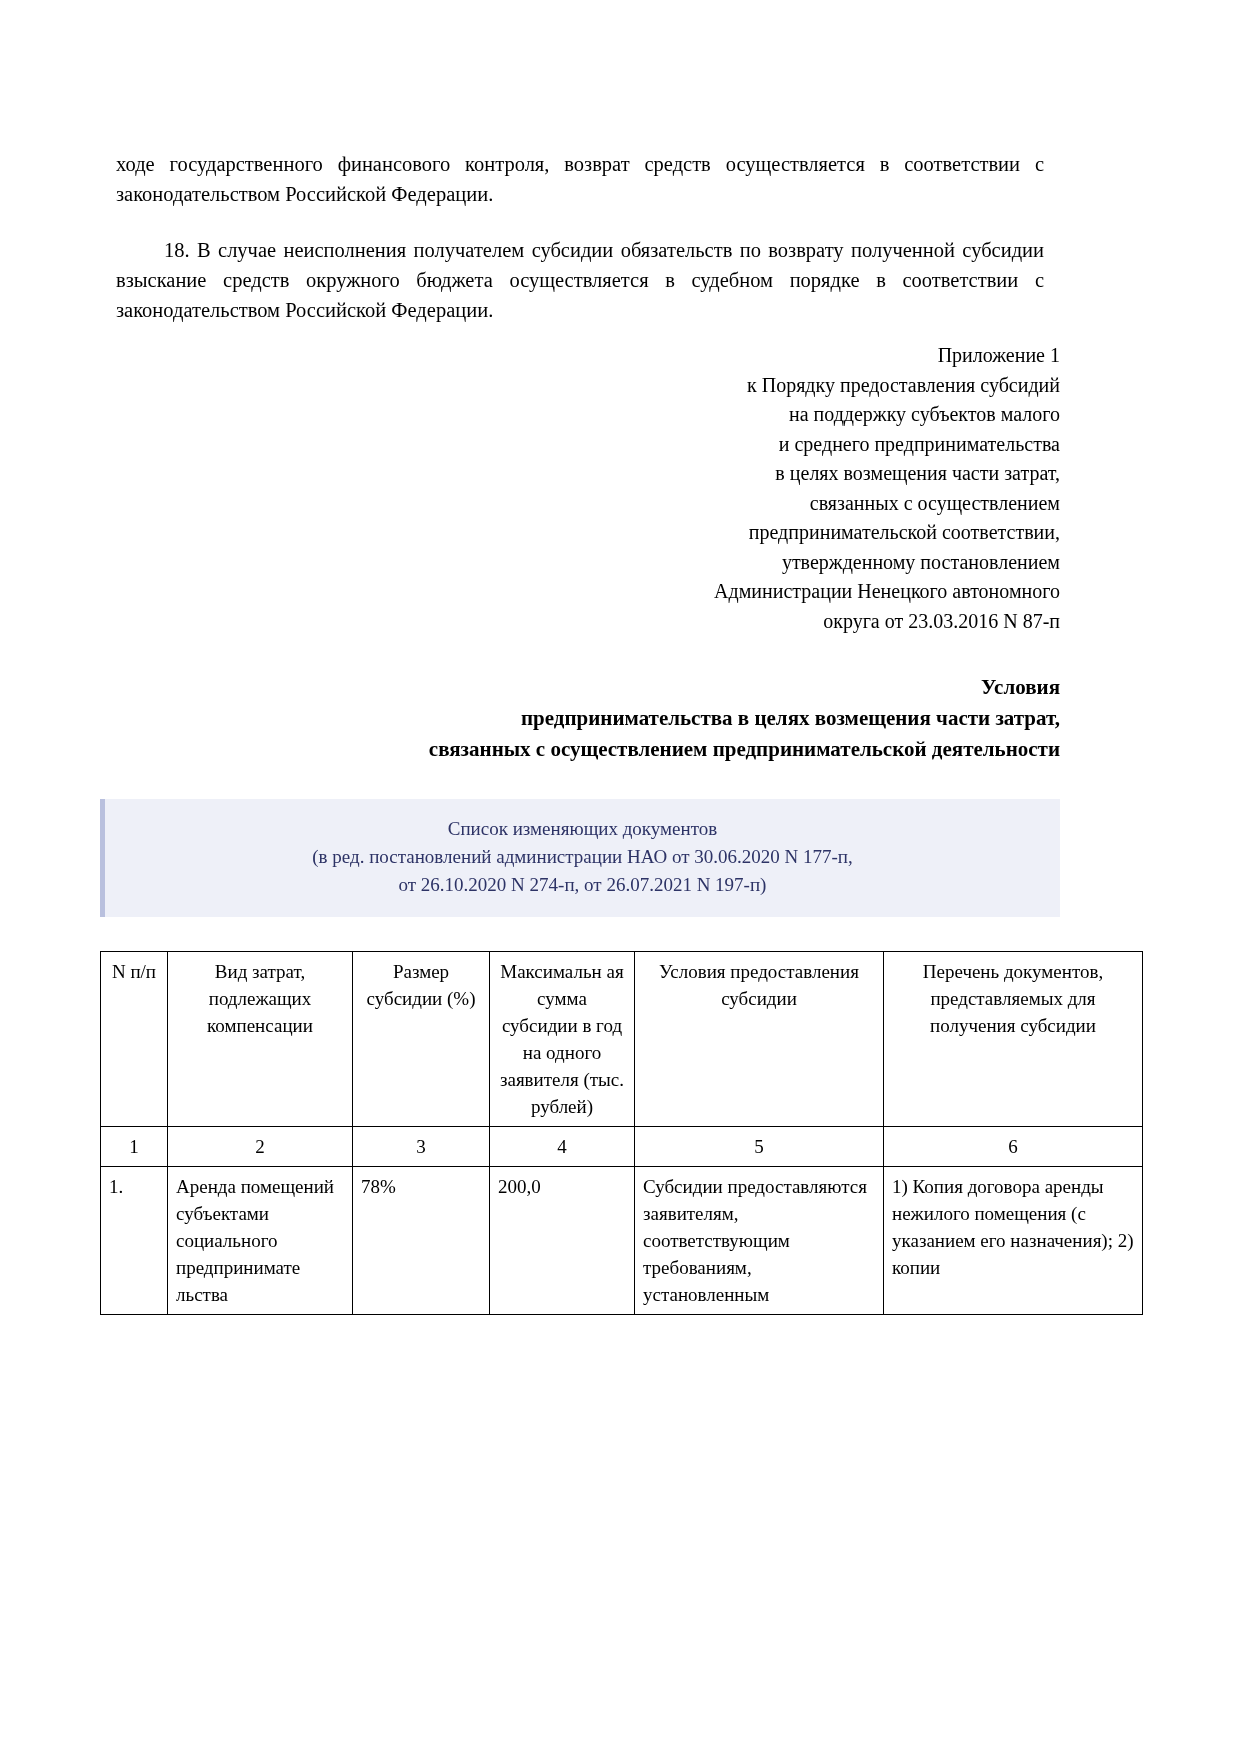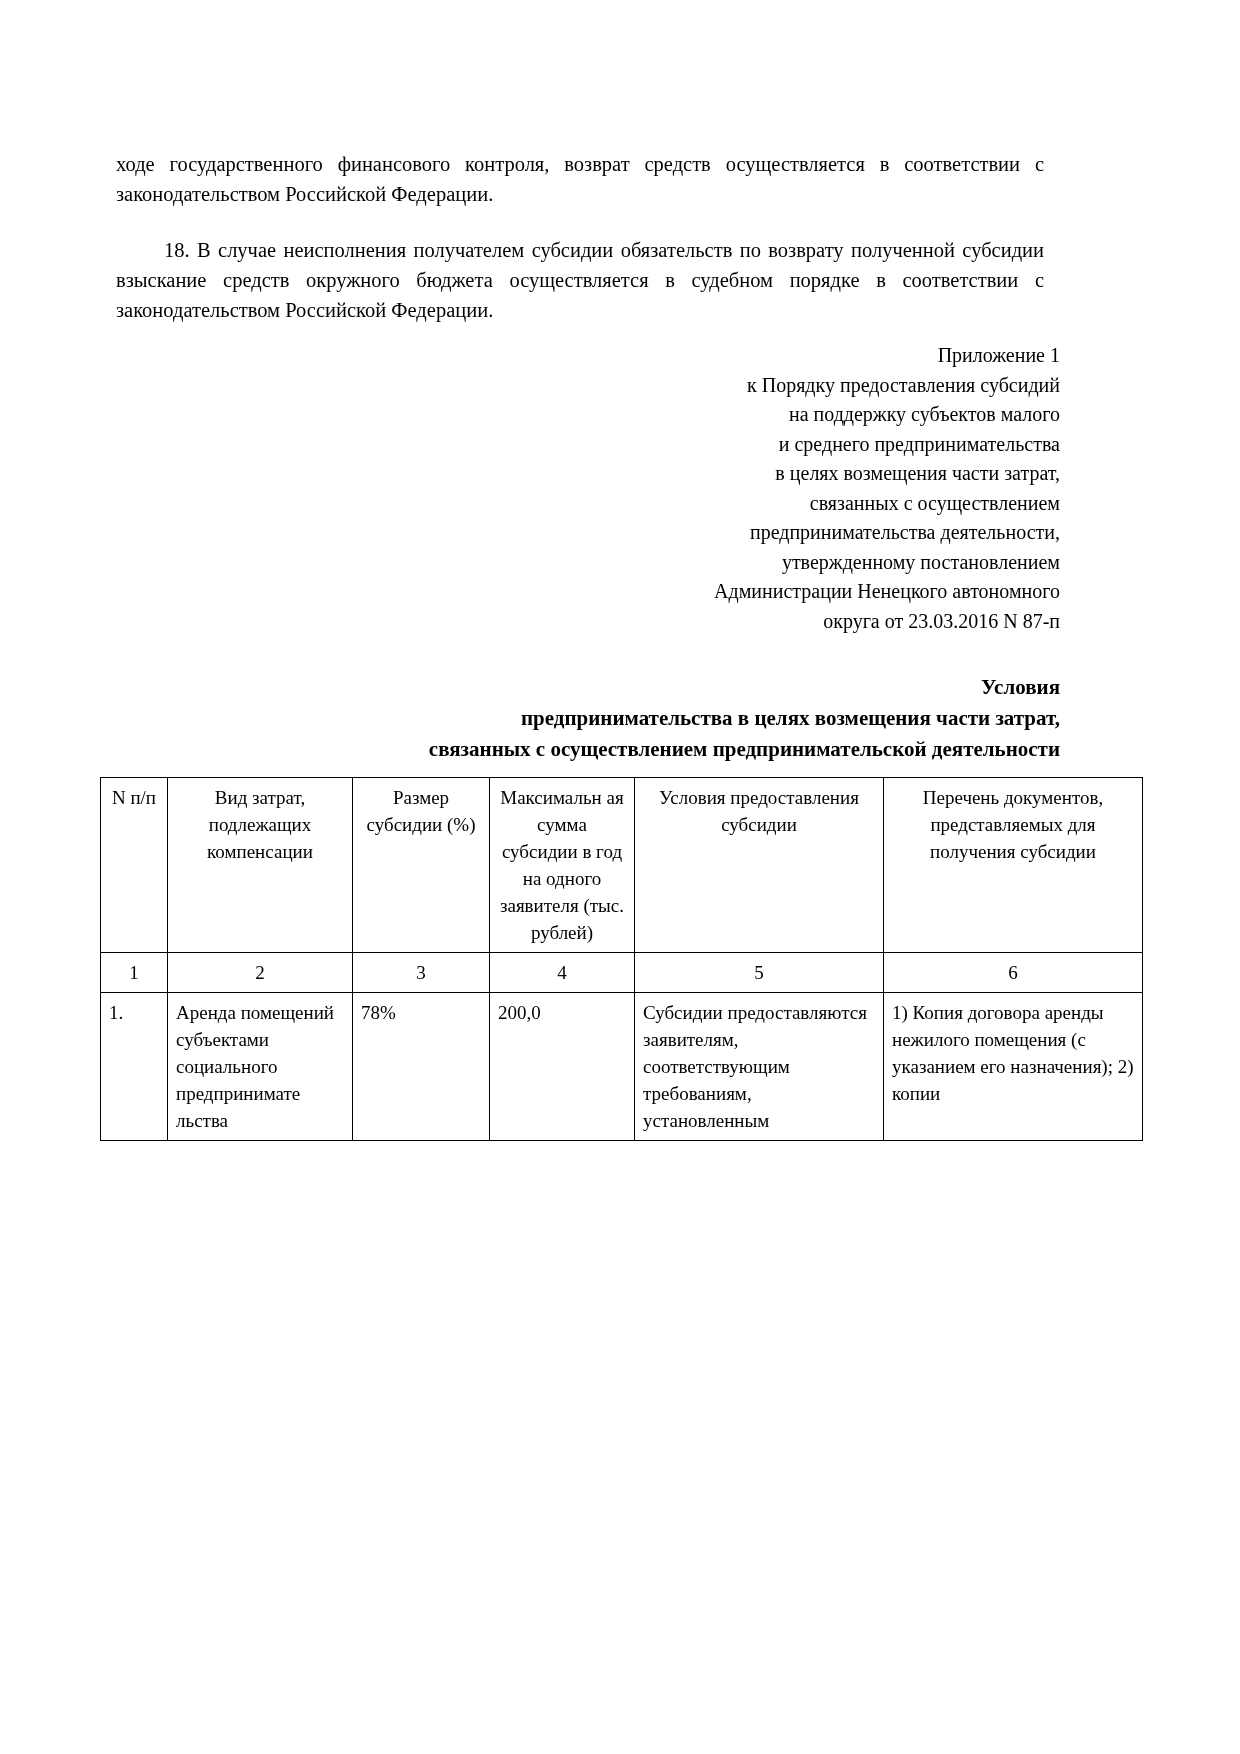--- a/index.html
+++ b/index.html
@@ -59,21 +59,21 @@
     padding: 16px 10px 18px 10px;
     text-align: center;
     color: #2d3366;
     font-size: 19px;
     line-height: 28px;
   }
   .amend-box div { white-space: nowrap; }
 
   
   table.cond-table {
-    margin-top: 12px;
+    margin-top: 34px;
     border-collapse: collapse;
     width: 940px;
     table-layout: fixed;
   }
   table.cond-table td {
     border: 1.5px solid #000000;
     vertical-align: top;
     font-size: 19px;
     line-height: 27px;
     padding: 6px 8px 6px 8px;
@@ -99,32 +99,37 @@
 
   <p class="para para-indent">18. В случае неисполнения получателем субсидии обязательств по возврату полученной субсидии взыскание средств окружного бюджета осуществляется в судебном порядке в соответствии с законодательством Российской Федерации.</p>
 
   <div class="appendix">
     <div>Приложение 1</div>
     <div>к Порядку предоставления субсидий</div>
     <div>на поддержку субъектов малого</div>
     <div>и среднего предпринимательства</div>
     <div>в целях возмещения части затрат,</div>
     <div>связанных с осуществлением</div>
-    <div>предпринимательства деятельности,</div>
+    <div>предпринимательской соответствии,</div>
     <div>утвержденному постановлением</div>
     <div>Администрации Ненецкого автономного</div>
     <div>округа от 23.03.2016 N 87-п</div>
   </div>
 
   <div class="doc-title">
     <div class="t-line">Условия</div>
     <div class="t-line">предпринимательства в целях возмещения части затрат,</div>
     <div class="t-line">связанных с осуществлением предпринимательской деятельности</div>
   </div>
 
+  <div class="amend-box">
+    <div>Список изменяющих документов</div>
+    <div>(в ред. постановлений администрации НАО от 30.06.2020 N 177-п,</div>
+    <div>от 26.10.2020 N 274-п, от 26.07.2021 N 197-п)</div>
+  </div>
 
   <table class="cond-table">
     <tbody>
       <tr class="hdr">
         <td class="c1">N п/п</td>
         <td class="c2">Вид затрат, подлежащих компенсации</td>
         <td class="c3">Размер субсидии (%)</td>
         <td class="c4">Максимальн ая сумма субсидии в год на одного заявителя (тыс. рублей)</td>
         <td class="c5">Условия предоставления субсидии</td>
         <td class="c6">Перечень документов, представляемых для получения субсидии</td>

